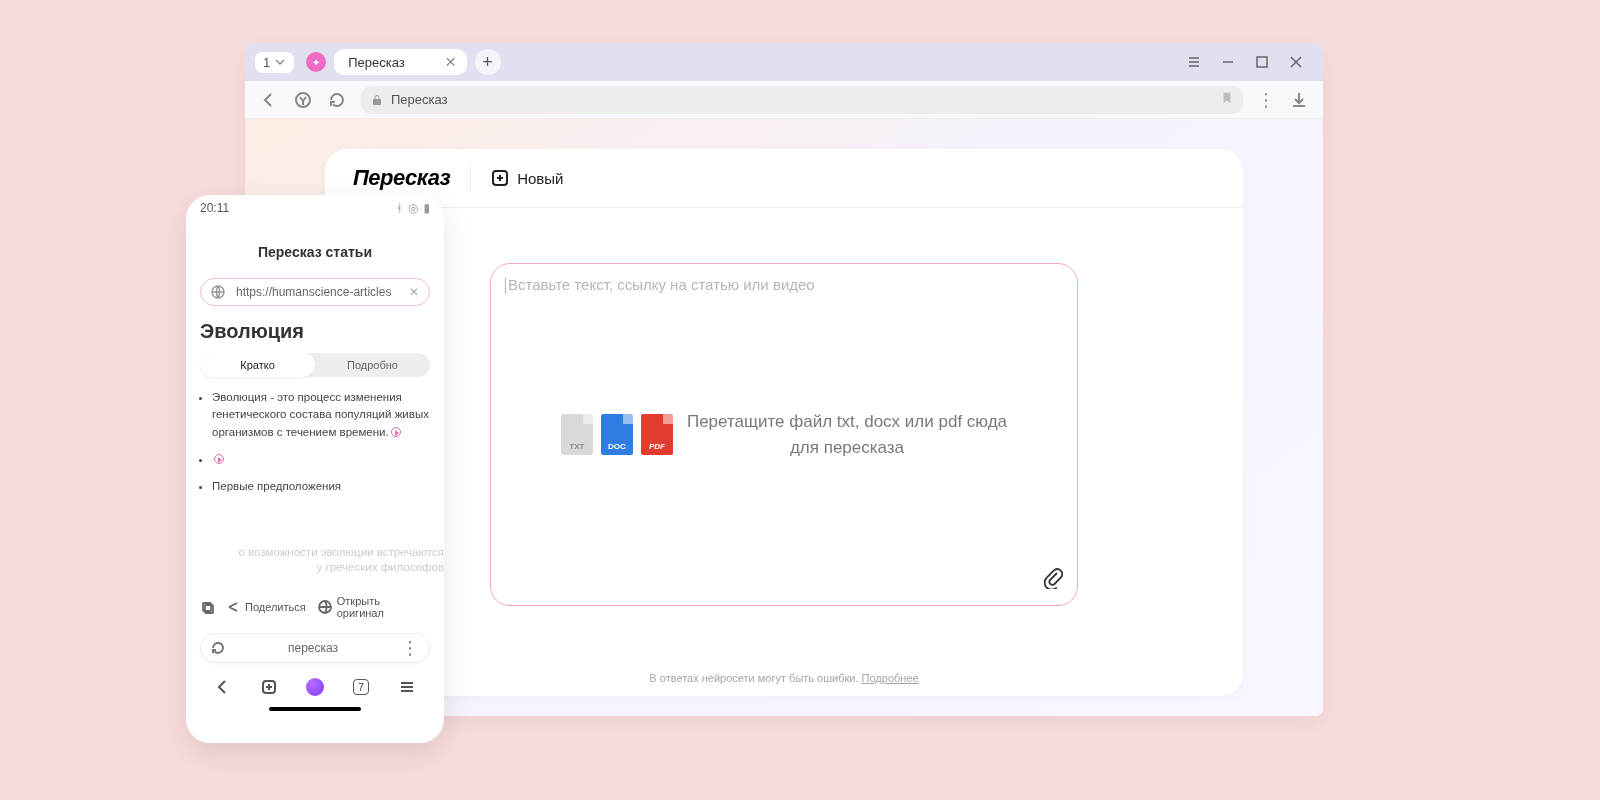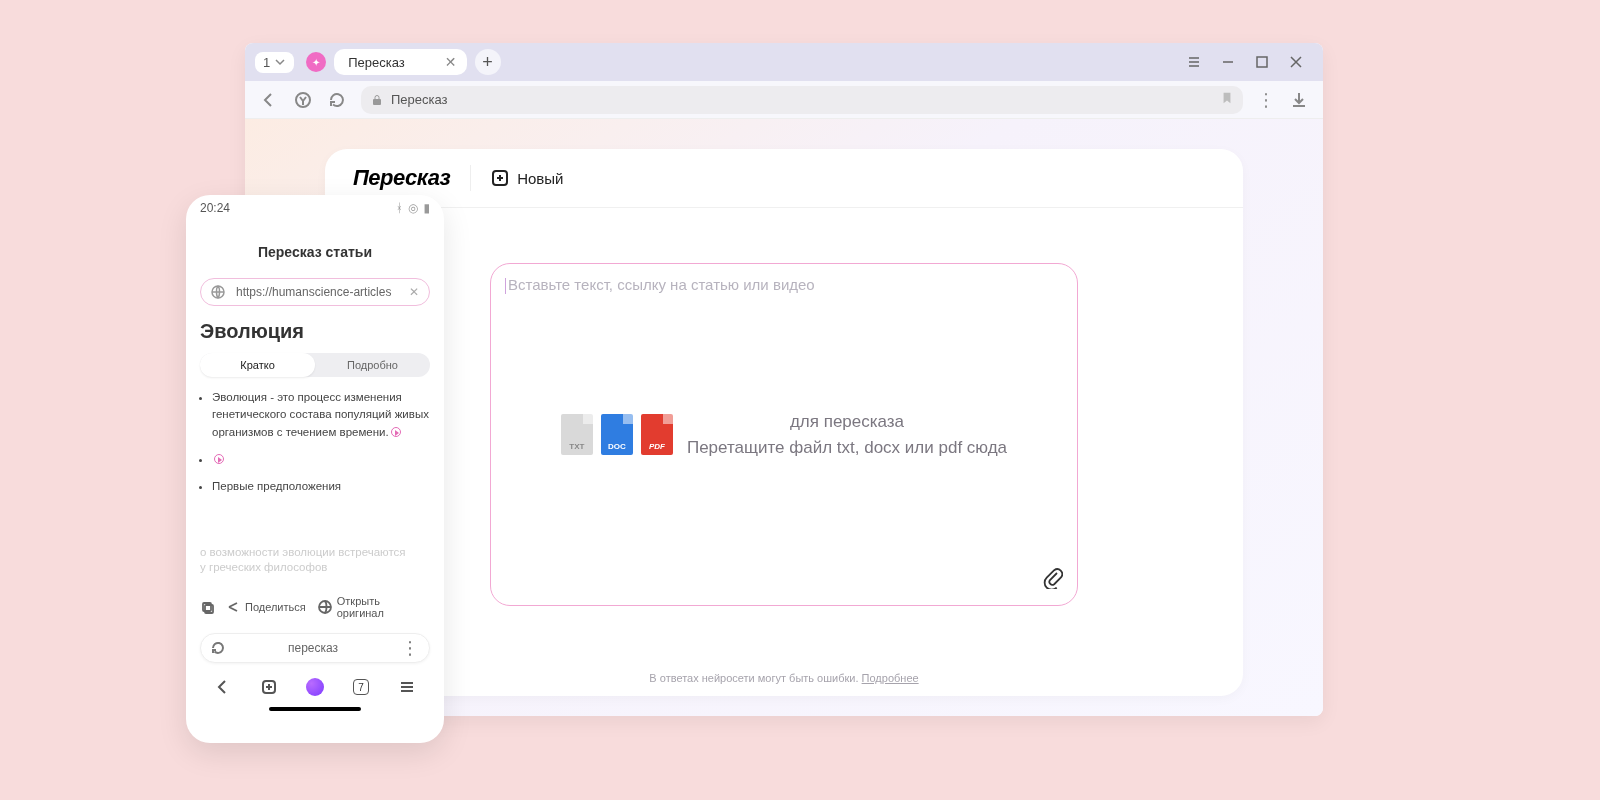--- a/index.html
+++ b/index.html
@@ -210,21 +210,21 @@
   .seg .active{background:#fff;color:#222;box-shadow:0 1px 2px rgba(0,0,0,0.08);}
   .m-list{
     padding:0 14px 0 26px;
     font-size:11.5px;line-height:1.5;color:#444;
     height:196px;overflow:hidden;position:relative;
   }
   .m-list ul{list-style:disc;}
   .m-list li{margin-bottom:10px;}
   .cite{display:inline-block;width:10px;height:10px;border:1px solid #e46bb6;border-radius:50%;position:relative;top:1px;margin-left:2px;}
   .cite::after{content:'';position:absolute;left:3px;top:2px;border-left:4px solid #e46bb6;border-top:3px solid transparent;border-bottom:3px solid transparent;}
-  .m-list .fade{position:absolute;left:14px;right:18px;color:#ccc;}
+  .m-list .fade{position:absolute;left:14px;right:0;color:#ccc;text-align:right;}
   .fade1{bottom:24px;}
   .fade2{bottom:9px;}
   .m-actions{
     display:flex;align-items:center;gap:12px;
     padding:10px 14px;font-size:11px;color:#555;
   }
   .m-actions .act{display:flex;align-items:center;gap:5px;cursor:pointer;}
   .m-actions svg{width:14px;height:14px;stroke:#666;stroke-width:1.8;fill:none;}
   .m-search{
     margin:4px 14px 8px;
@@ -336,41 +336,41 @@
 
       <div class="dropzone">
         <div class="dz-input"><span class="caret"></span><span>Вставьте текст, ссылку на статью или видео</span></div>
         <div class="dz-center">
           <div class="file-icons">
             <div class="file-ic fi-txt">TXT</div>
             <div class="file-ic fi-doc">DOC</div>
             <div class="file-ic fi-pdf">PDF</div>
           </div>
           <div class="dz-text">
+            <div>Перетащите файл txt, docx или pdf сюда</div>
             <div>для пересказа</div>
-            <div>Перетащите файл txt, docx или pdf сюда</div>
           </div>
         </div>
         <div class="attach-icon">
           <svg viewBox="0 0 20 22">
               <path d="M14 6l-7 7a3 3 0 0 0 4.2 4.2l7-7a5 5 0 0 0-7-7l-7.5 7.5a7 7 0 0 0 10 10"></path>
             </svg>
         </div>
       </div>
 
       <div class="disclaimer">
         <span>В ответах нейросети могут быть ошибки. </span><a>Подробнее</a>
       </div>
     </div>
   </div>
 </div>
 
 <div class="phone">
   <div class="statusbar">
-    <span>20:24</span>
+    <span>20:11</span>
     <span class="right">
       <span>ᚼ</span>
       <span>◎</span>
       <span>▮</span>
     </span>
   </div>
   <div class="m-title">Пересказ статьи</div>
   <div class="m-url">
     <svg viewBox="0 0 14 14">
         <circle cx="7" cy="7" r="6"></circle>

